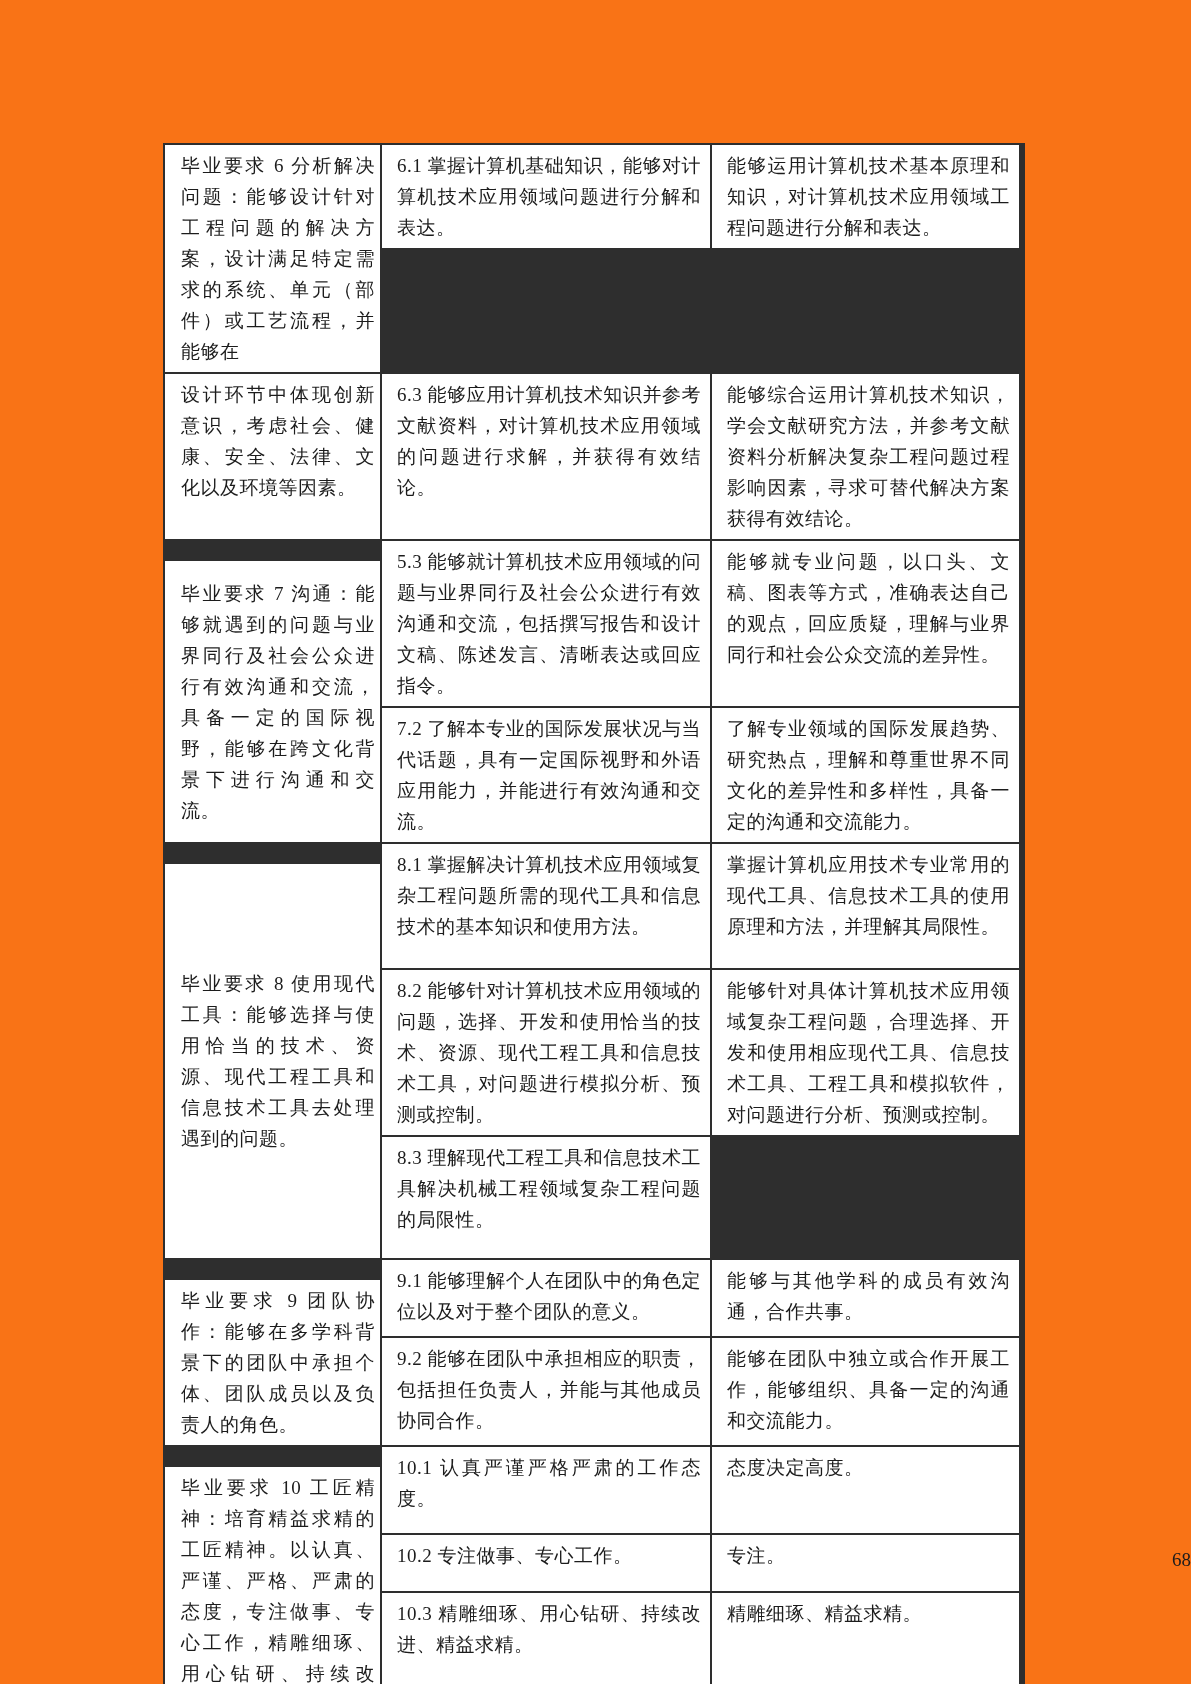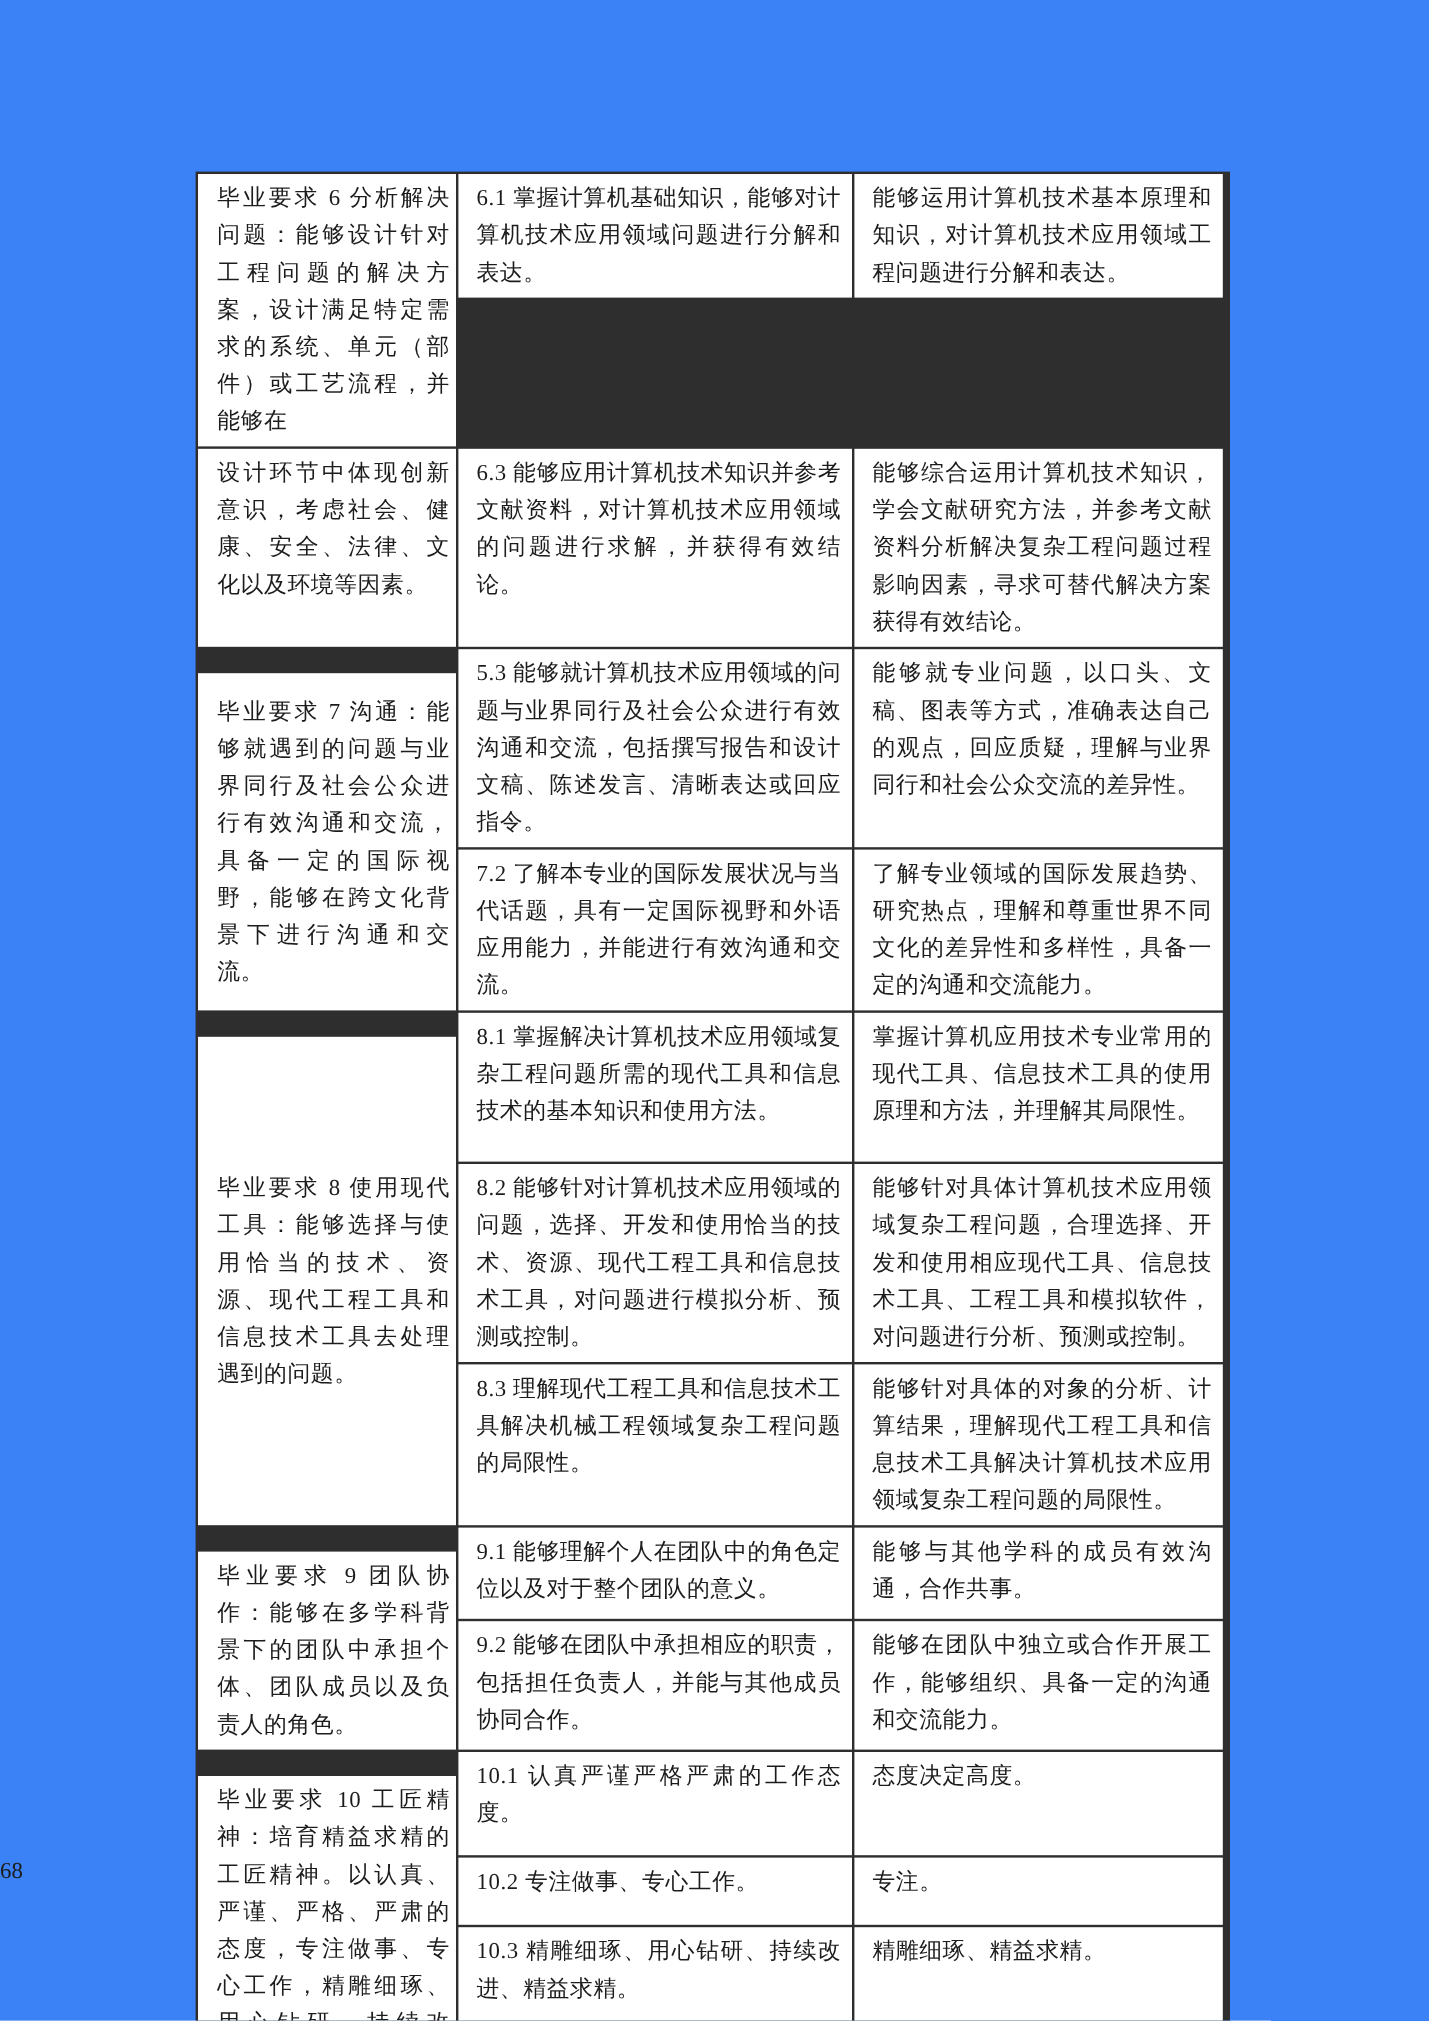--- a/index.html
+++ b/index.html
@@ -4,21 +4,21 @@
 <style>
   html, body {
     margin: 0;
     padding: 0;
     background: #ffffff;
   }
   .sheet {
     position: relative;
     width: 1191px;
     height: 1684px;
-    background: #3b82f6;
+    background: #f97316;
     font-family: "Liberation Serif", "DejaVu Serif", serif;
     color: #1c1c1c;
     overflow: hidden;
   }
   .grid-table {
     position: absolute;
     left: 163px;
     top: 143px;
     width: 858px;
     display: grid;
@@ -56,21 +56,21 @@
   .cell.vmid {
     display: flex;
     align-items: center;
     margin-top: 20px;
   }
   .page-number {
     position: absolute;
     left: 0;
     top: 1548px;
     width: 100%;
-    text-align: left;
+    text-align: right;
     font-size: 19px;
     line-height: 24px;
     color: #1c1c1c;
   }
 </style>
 </head>
 <body>
 
 <div class="sheet">
 
@@ -96,21 +96,20 @@
     <div class="cell ind" style="grid-area: 5 / 2">7.2 了解本专业的国际发展状况与当代话题，具有一定国际视野和外语应用能力，并能进行有效沟通和交流。</div>
     <div class="cell desc" style="grid-area: 5 / 3">了解专业领域的国际发展趋势、研究热点，理解和尊重世界不同文化的差异性和多样性，具备一定的沟通和交流能力。</div>
 
     <div class="cell ind" style="grid-area: 6 / 2">8.1 掌握解决计算机技术应用领域复杂工程问题所需的现代工具和信息技术的基本知识和使用方法。</div>
     <div class="cell desc" style="grid-area: 6 / 3">掌握计算机应用技术专业常用的现代工具、信息技术工具的使用原理和方法，并理解其局限性。</div>
 
     <div class="cell ind" style="grid-area: 7 / 2">8.2 能够针对计算机技术应用领域的问题，选择、开发和使用恰当的技术、资源、现代工程工具和信息技术工具，对问题进行模拟分析、预测或控制。</div>
     <div class="cell desc" style="grid-area: 7 / 3">能够针对具体计算机技术应用领域复杂工程问题，合理选择、开发和使用相应现代工具、信息技术工具、工程工具和模拟软件，对问题进行分析、预测或控制。</div>
 
     <div class="cell ind" style="grid-area: 8 / 2">8.3 理解现代工程工具和信息技术工具解决机械工程领域复杂工程问题的局限性。</div>
-    <div class="cell desc" style="grid-area: 8 / 3">能够针对具体的对象的分析、计算结果，理解现代工程工具和信息技术工具解决计算机技术应用领域复杂工程问题的局限性。</div>
 
     <div class="cell ind" style="grid-area: 9 / 2">9.1 能够理解个人在团队中的角色定位以及对于整个团队的意义。</div>
     <div class="cell desc" style="grid-area: 9 / 3">能够与其他学科的成员有效沟通，合作共事。</div>
 
     <div class="cell ind" style="grid-area: 10 / 2">9.2 能够在团队中承担相应的职责，包括担任负责人，并能与其他成员协同合作。</div>
     <div class="cell desc" style="grid-area: 10 / 3">能够在团队中独立或合作开展工作，能够组织、具备一定的沟通和交流能力。</div>
 
     <div class="cell ind" style="grid-area: 11 / 2">10.1 认真严谨严格严肃的工作态度。</div>
     <div class="cell desc" style="grid-area: 11 / 3">态度决定高度。</div>
 

